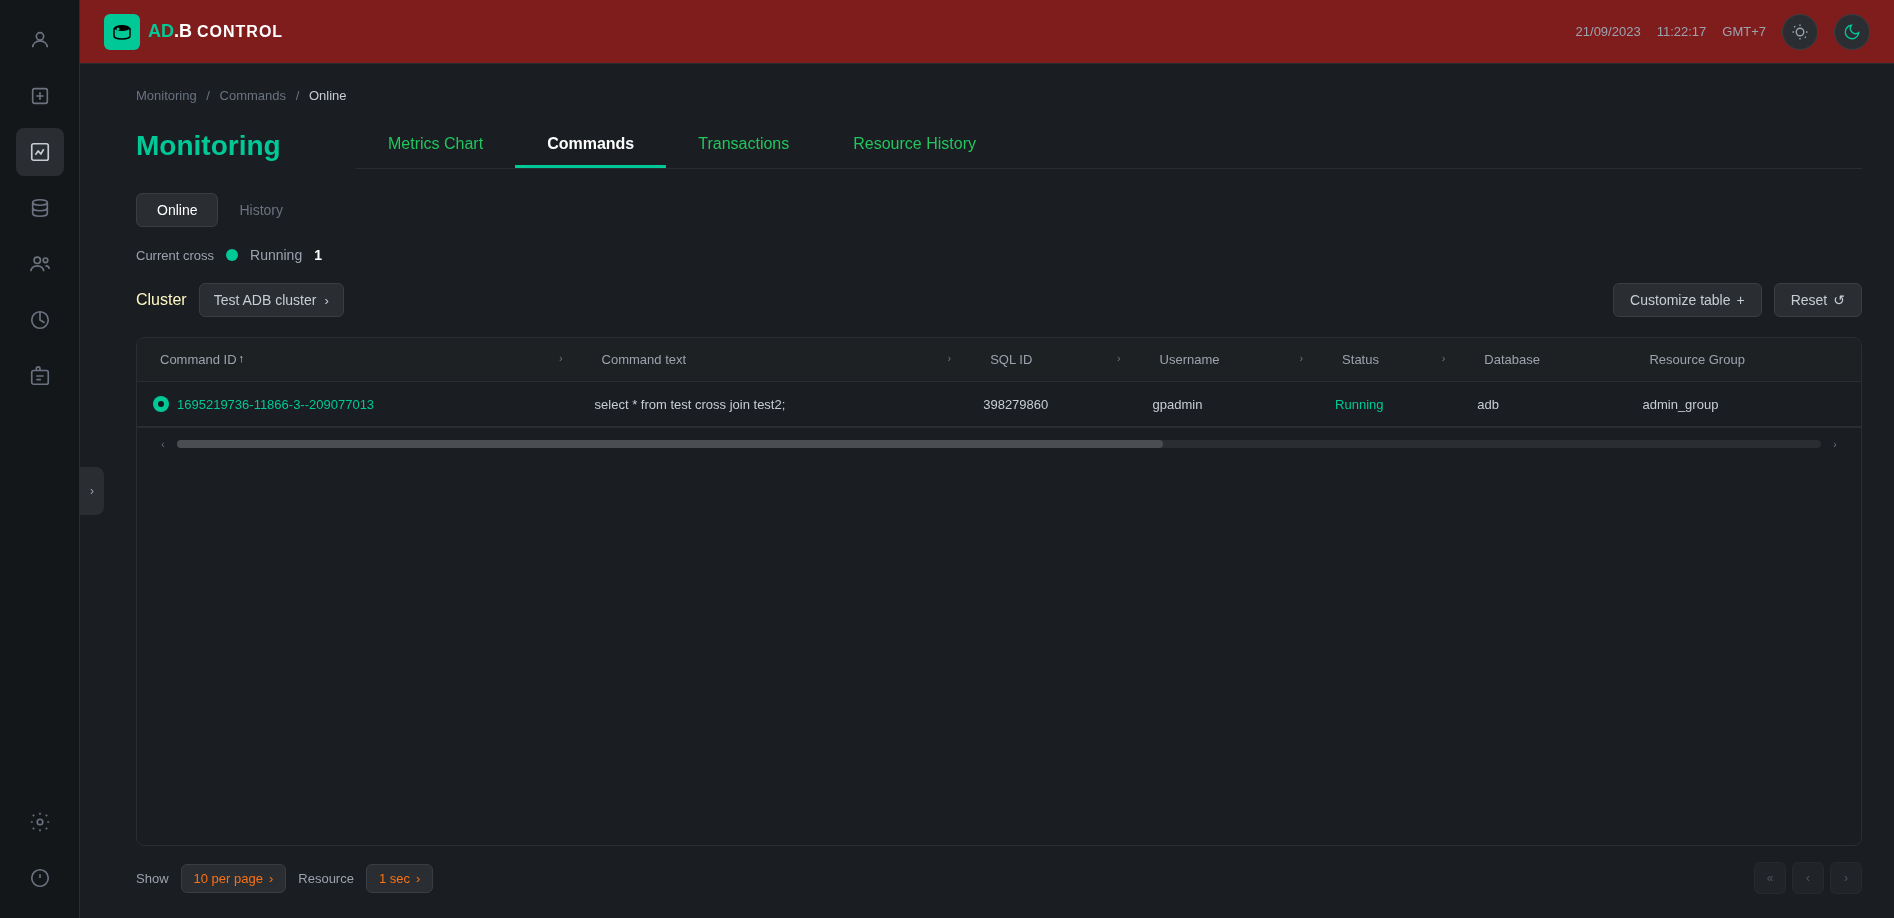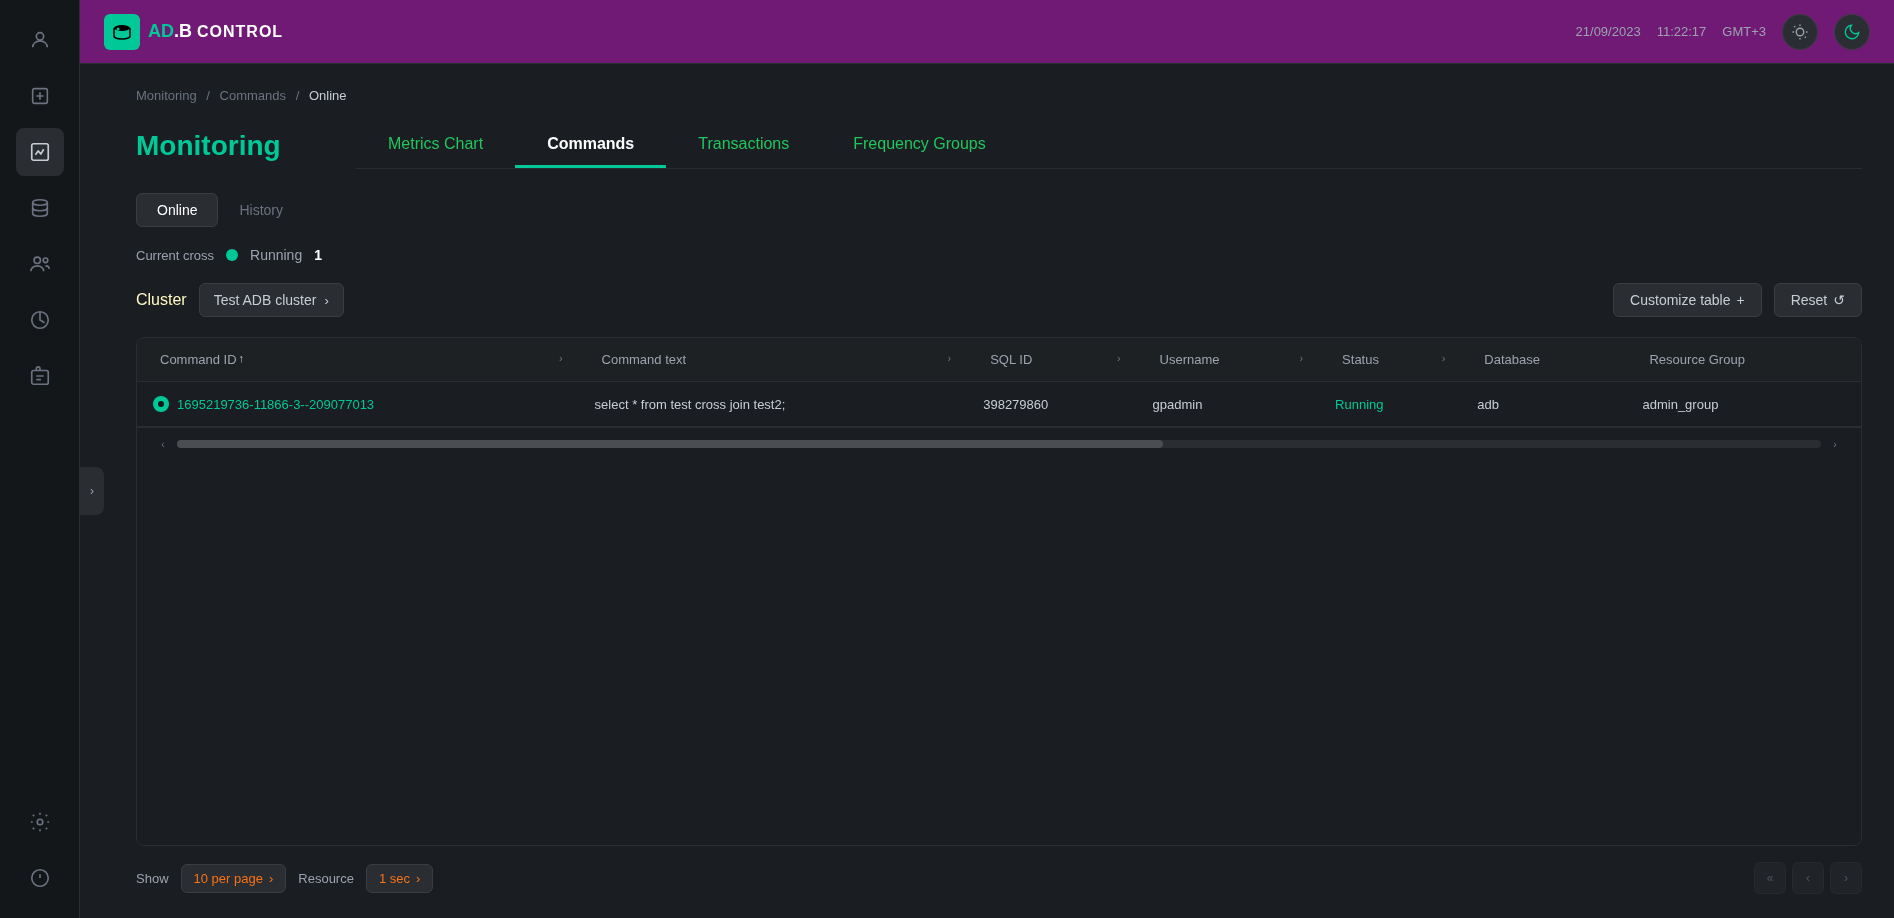--- a/index.html
+++ b/index.html
@@ -43,21 +43,21 @@
     .main {
       flex: 1;
       display: flex;
       flex-direction: column;
       overflow: hidden;
     }
 
     
     .header {
       height: 64px;
-      background: #701a75;
+      background: #7f1d1d;
       border-bottom: 1px solid #2a2d32;
       display: flex;
       align-items: center;
       padding: 4px 24px;
       gap: 16px;
       flex-shrink: 0;
     }
     .logo {
       display: flex;
       align-items: center;
@@ -495,21 +495,21 @@
           </svg>
       </div>
       <span>
         <span class="logo-text-ad">AD</span><span class="logo-text-b">.B</span>
         <span style="color:#fff; font-size:16px; font-weight:700; letter-spacing:1px;">CONTROL</span>
       </span>
     </div>
     <div class="header-right">
       <span>21/09/2023</span>
       <span>11:22:17</span>
-      <span>GMT+3</span>
+      <span>GMT+7</span>
       <div class="header-btn">
         <svg width="18" height="18" viewBox="0 0 24 24" fill="none" stroke="currentColor" stroke-width="1.8">
             <circle cx="12" cy="12" r="5"></circle>
             <path d="M12 2v2M12 20v2M4.22 4.22l1.42 1.42M18.36 18.36l1.42 1.42M2 12h2M20 12h2"></path>
           </svg>
       </div>
       <div class="header-btn">
         <svg width="18" height="18" viewBox="0 0 24 24" fill="none" stroke="#00c896" stroke-width="1.8">
             <path d="M21 12.79A9 9 0 1 1 11.21 3 7 7 0 0 0 21 12.79z"></path>
           </svg>
@@ -530,21 +530,21 @@
         <span class="sep">/</span>
         <span style="color:#c8cdd5">Online</span>
       </div>
 
       <div class="title-tabs">
         <div class="page-title">Monitoring</div>
         <div class="tabs">
           <div class="tab">Metrics Chart</div>
           <div class="tab active">Commands</div>
           <div class="tab">Transactions</div>
-          <div class="tab">Frequency Groups</div>
+          <div class="tab">Resource History</div>
         </div>
       </div>
 
       <div class="sub-tabs">
         <div class="sub-tab active">Online</div>
         <div class="sub-tab">History</div>
       </div>
 
       <div class="status-bar">
         <span class="footer-label">Current cross</span>

